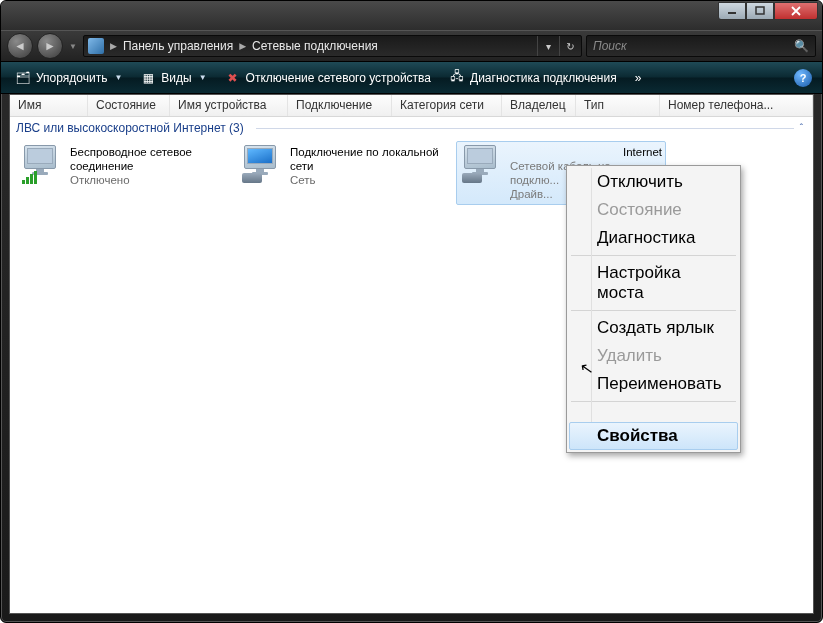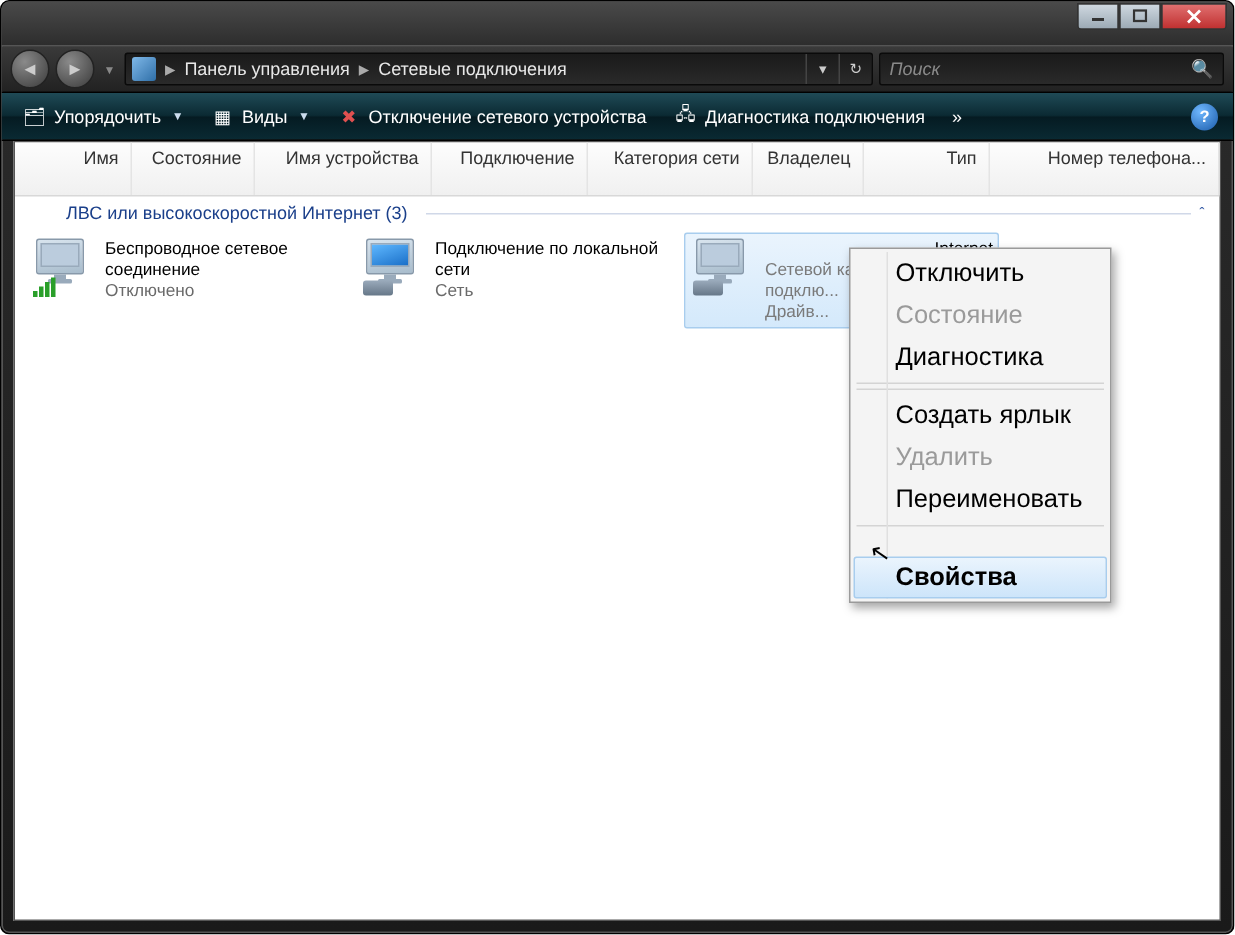--- a/index.html
+++ b/index.html
@@ -118,41 +118,39 @@
   }
   
   .client {
     position: absolute;
     left: 8px; right: 8px; top: 93px; bottom: 8px;
     background: #fff;
     border: 1px solid #555;
   }
   
   .colheaders {
-    height: 36px;
+    height: 22px;
     background: linear-gradient(to bottom, #fdfdfd, #f0f0f0);
     border-bottom: 1px solid #d8d8d8;
     display: flex;
     font-size: 12px;
     color: #333;
-    text-align: right;
   }
   .colh {
     padding: 3px 8px;
     border-right: 1px solid #e4e4e4;
     white-space: nowrap;
   }
   
   .grouphdr {
     display: flex; align-items: center;
     padding: 4px 6px;
     color: #1a3f8a;
     font-size: 12px;
     gap: 6px;
-    margin-left: 28px;
   }
   .grouphdr .line { flex:1; height:1px; background:#d0d8e8; margin-left:6px;}
   .grouphdr .collapse { color:#3a5fa8; font-size:10px; padding-right:4px;}
   
   .itemsrow {
     display: flex;
     gap: 10px;
     padding: 2px 6px;
   }
   .netitem {
@@ -371,20 +369,21 @@
       </div>
 
     </div>
 
     <div class="ctxmenu">
       <div class="gutter"></div>
       <div class="mi">Отключить</div>
       <div class="mi disabled">Состояние</div>
       <div class="mi">Диагностика</div>
       <div class="sep"></div>
+      <div class="mi">Настройка моста</div>
       <div class="sep"></div>
       <div class="mi">Создать ярлык</div>
       <div class="mi disabled">Удалить</div>
       <div class="mi">Переименовать</div>
       <div class="sep"></div>
       <div class="mi hover">Свойства</div>
     </div>
 
     <div class="cursor">↖</div>
   </div>

